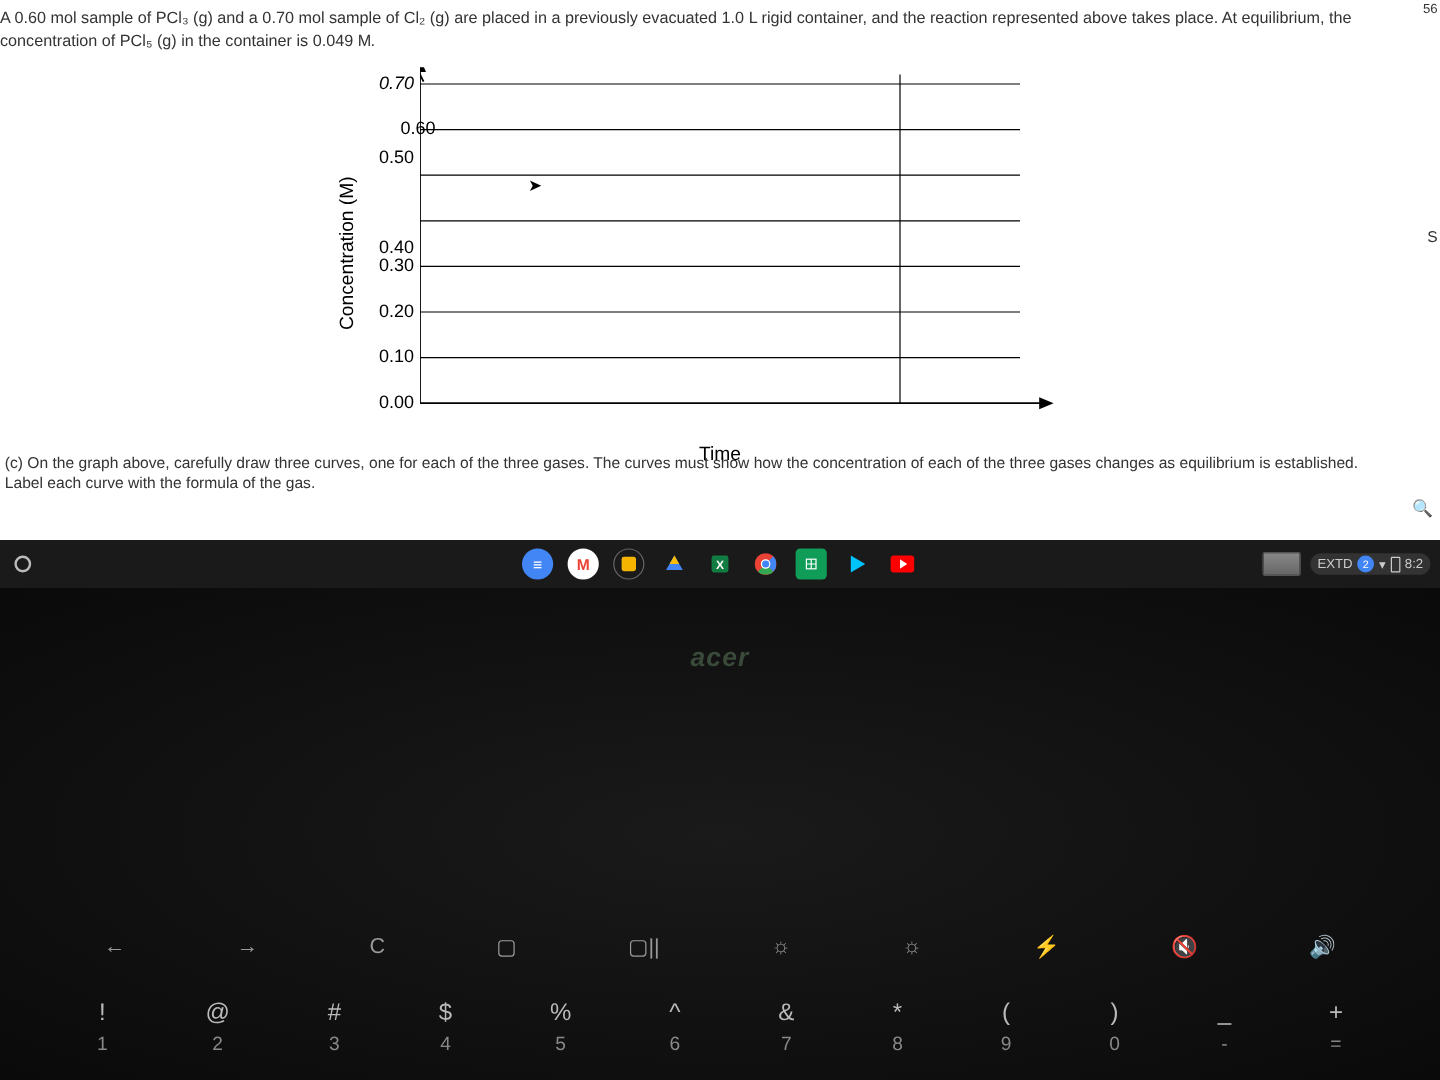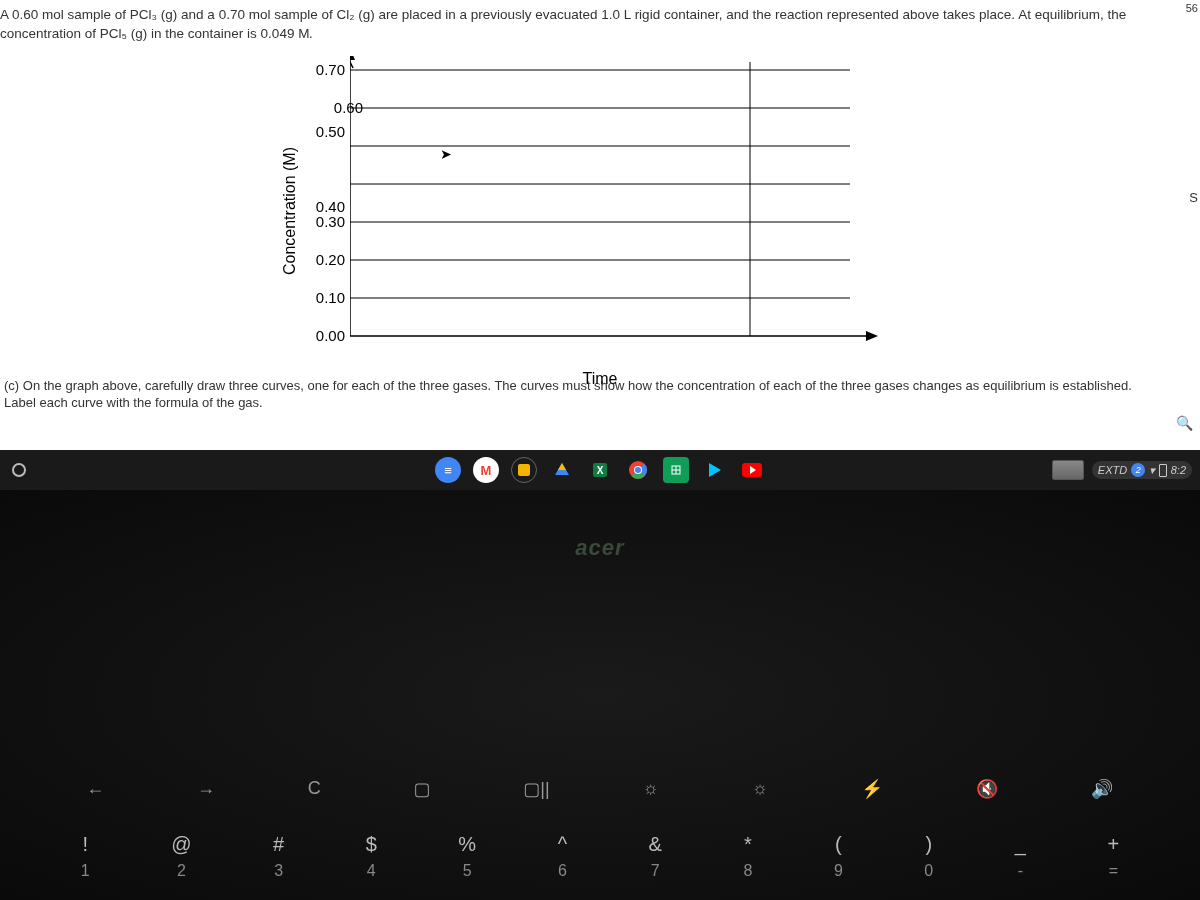--- a/index.html
+++ b/index.html
@@ -141,21 +141,20 @@
   .task-icon.play { background: #1a1a1a; }
   .task-icon.youtube { background: #1a1a1a; }
   .taskbar-right {
     position: absolute;
     right: 8px;
     display: flex;
     align-items: center;
     gap: 8px;
     color: #ccc;
     font-size: 11px;
-    font-style: italic;
   }
   .keyboard-icon {
     width: 32px;
     height: 20px;
     background: linear-gradient(#888, #666);
     border-radius: 2px;
     border: 1px solid #555;
     position: relative;
   }
   .extd-badge {
@@ -248,21 +247,21 @@
 
   <div class="problem-text">
     <span>A </span><span>0.60 mol</span><span> sample of </span><span>PCl₃ (g)</span><span> and a </span><span>0.70 mol</span><span> sample of </span><span>Cl₂ (g)</span><span> are placed in a previously evacuated </span><span>1.0 L</span><span> rigid container, and the reaction represented above takes place. At equilibrium, the</span><br>
     <span>concentration of </span><span>PCl₅ (g)</span><span> in the container is </span><span>0.049 M</span><span class="italic">.</span>
   </div>
 
   <div class="chart-container">
     <div class="y-axis-label">Concentration (M)</div>
     <div class="x-axis-label">Time</div>
 
-    <div class="tick-label" style="left:5px; top:5px;">0.70</div>
+    <div class="tick-label" style="left:5px; top:5px;font-style:italic;">0.70</div>
     <div class="tick-label" style="left:23px; top:43px;">0.60</div>
     <div class="tick-label" style="left:5px; top:67px;">0.50</div>
     <div class="tick-label" style="left:5px; top:119px;margin-top:23px;">0.40</div>
     <div class="tick-label" style="left:5px; top:157px;">0.30</div>
     <div class="tick-label" style="left:5px; top:195px;">0.20</div>
     <div class="tick-label" style="left:5px; top:233px;">0.10</div>
     <div class="tick-label" style="left:5px; top:271px;">0.00</div>
 
     <svg class="chart-svg" viewBox="0 0 530 300">
       <line x1="0" y1="0" x2="0" y2="280" stroke="#000" stroke-width="1.5"></line>

